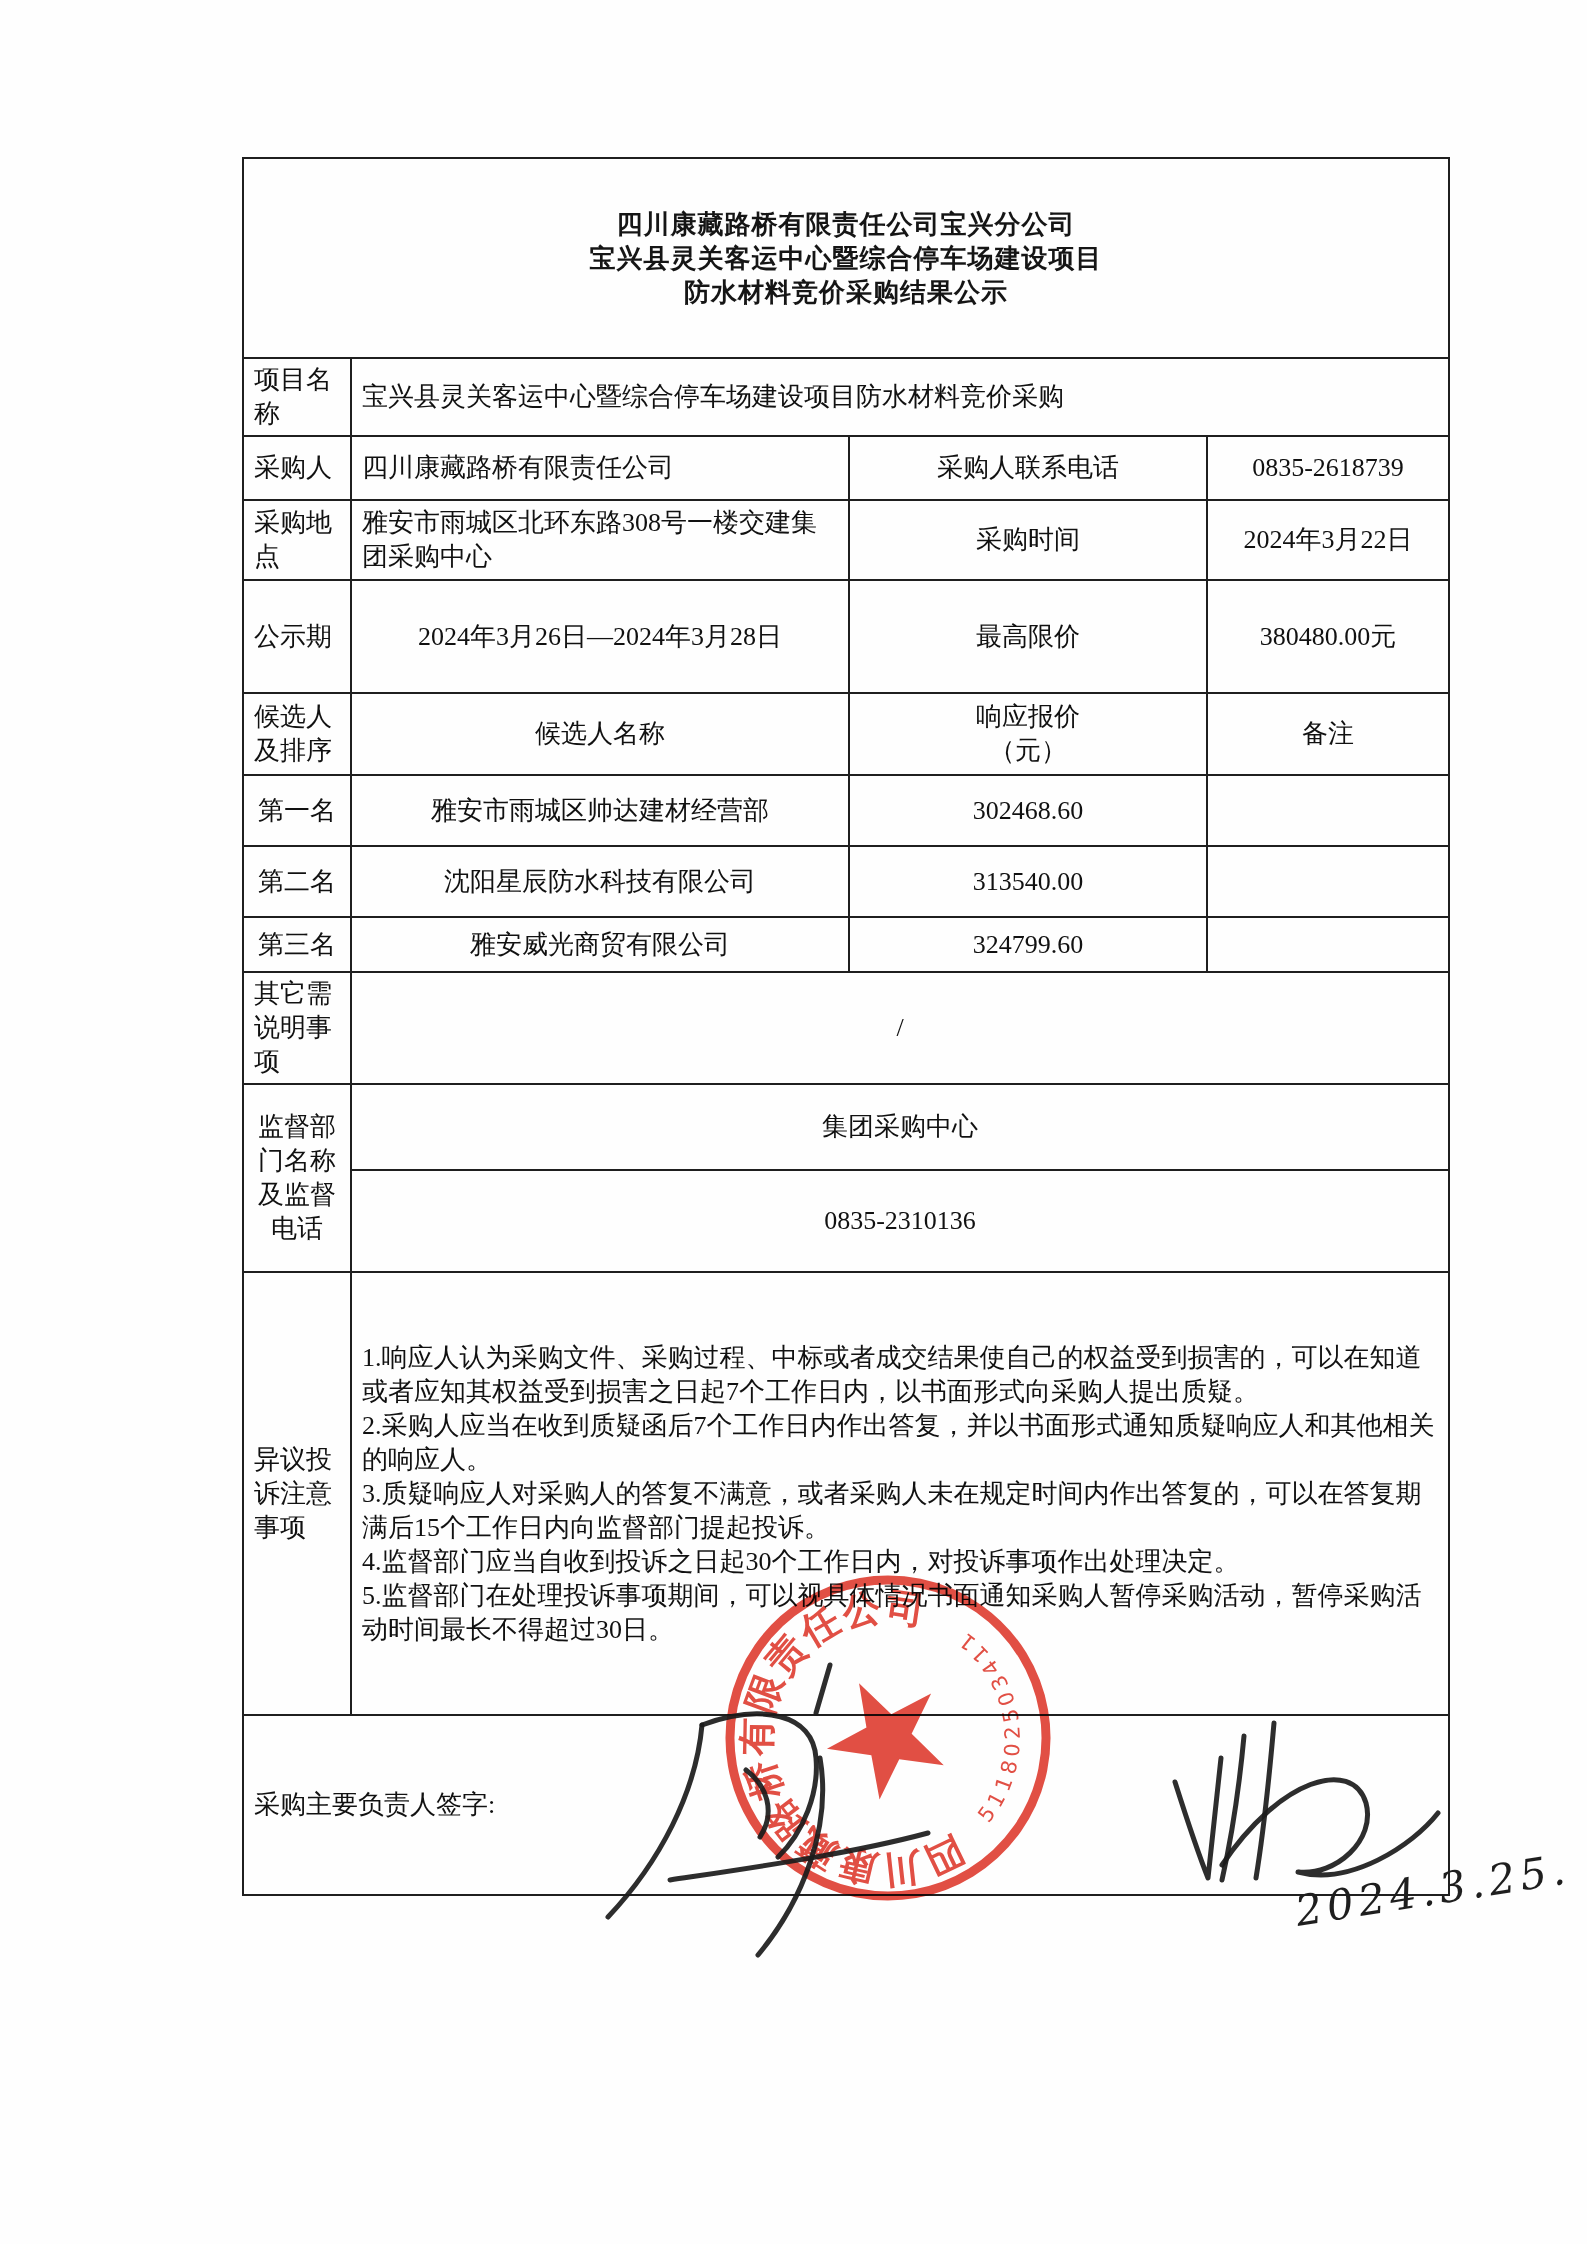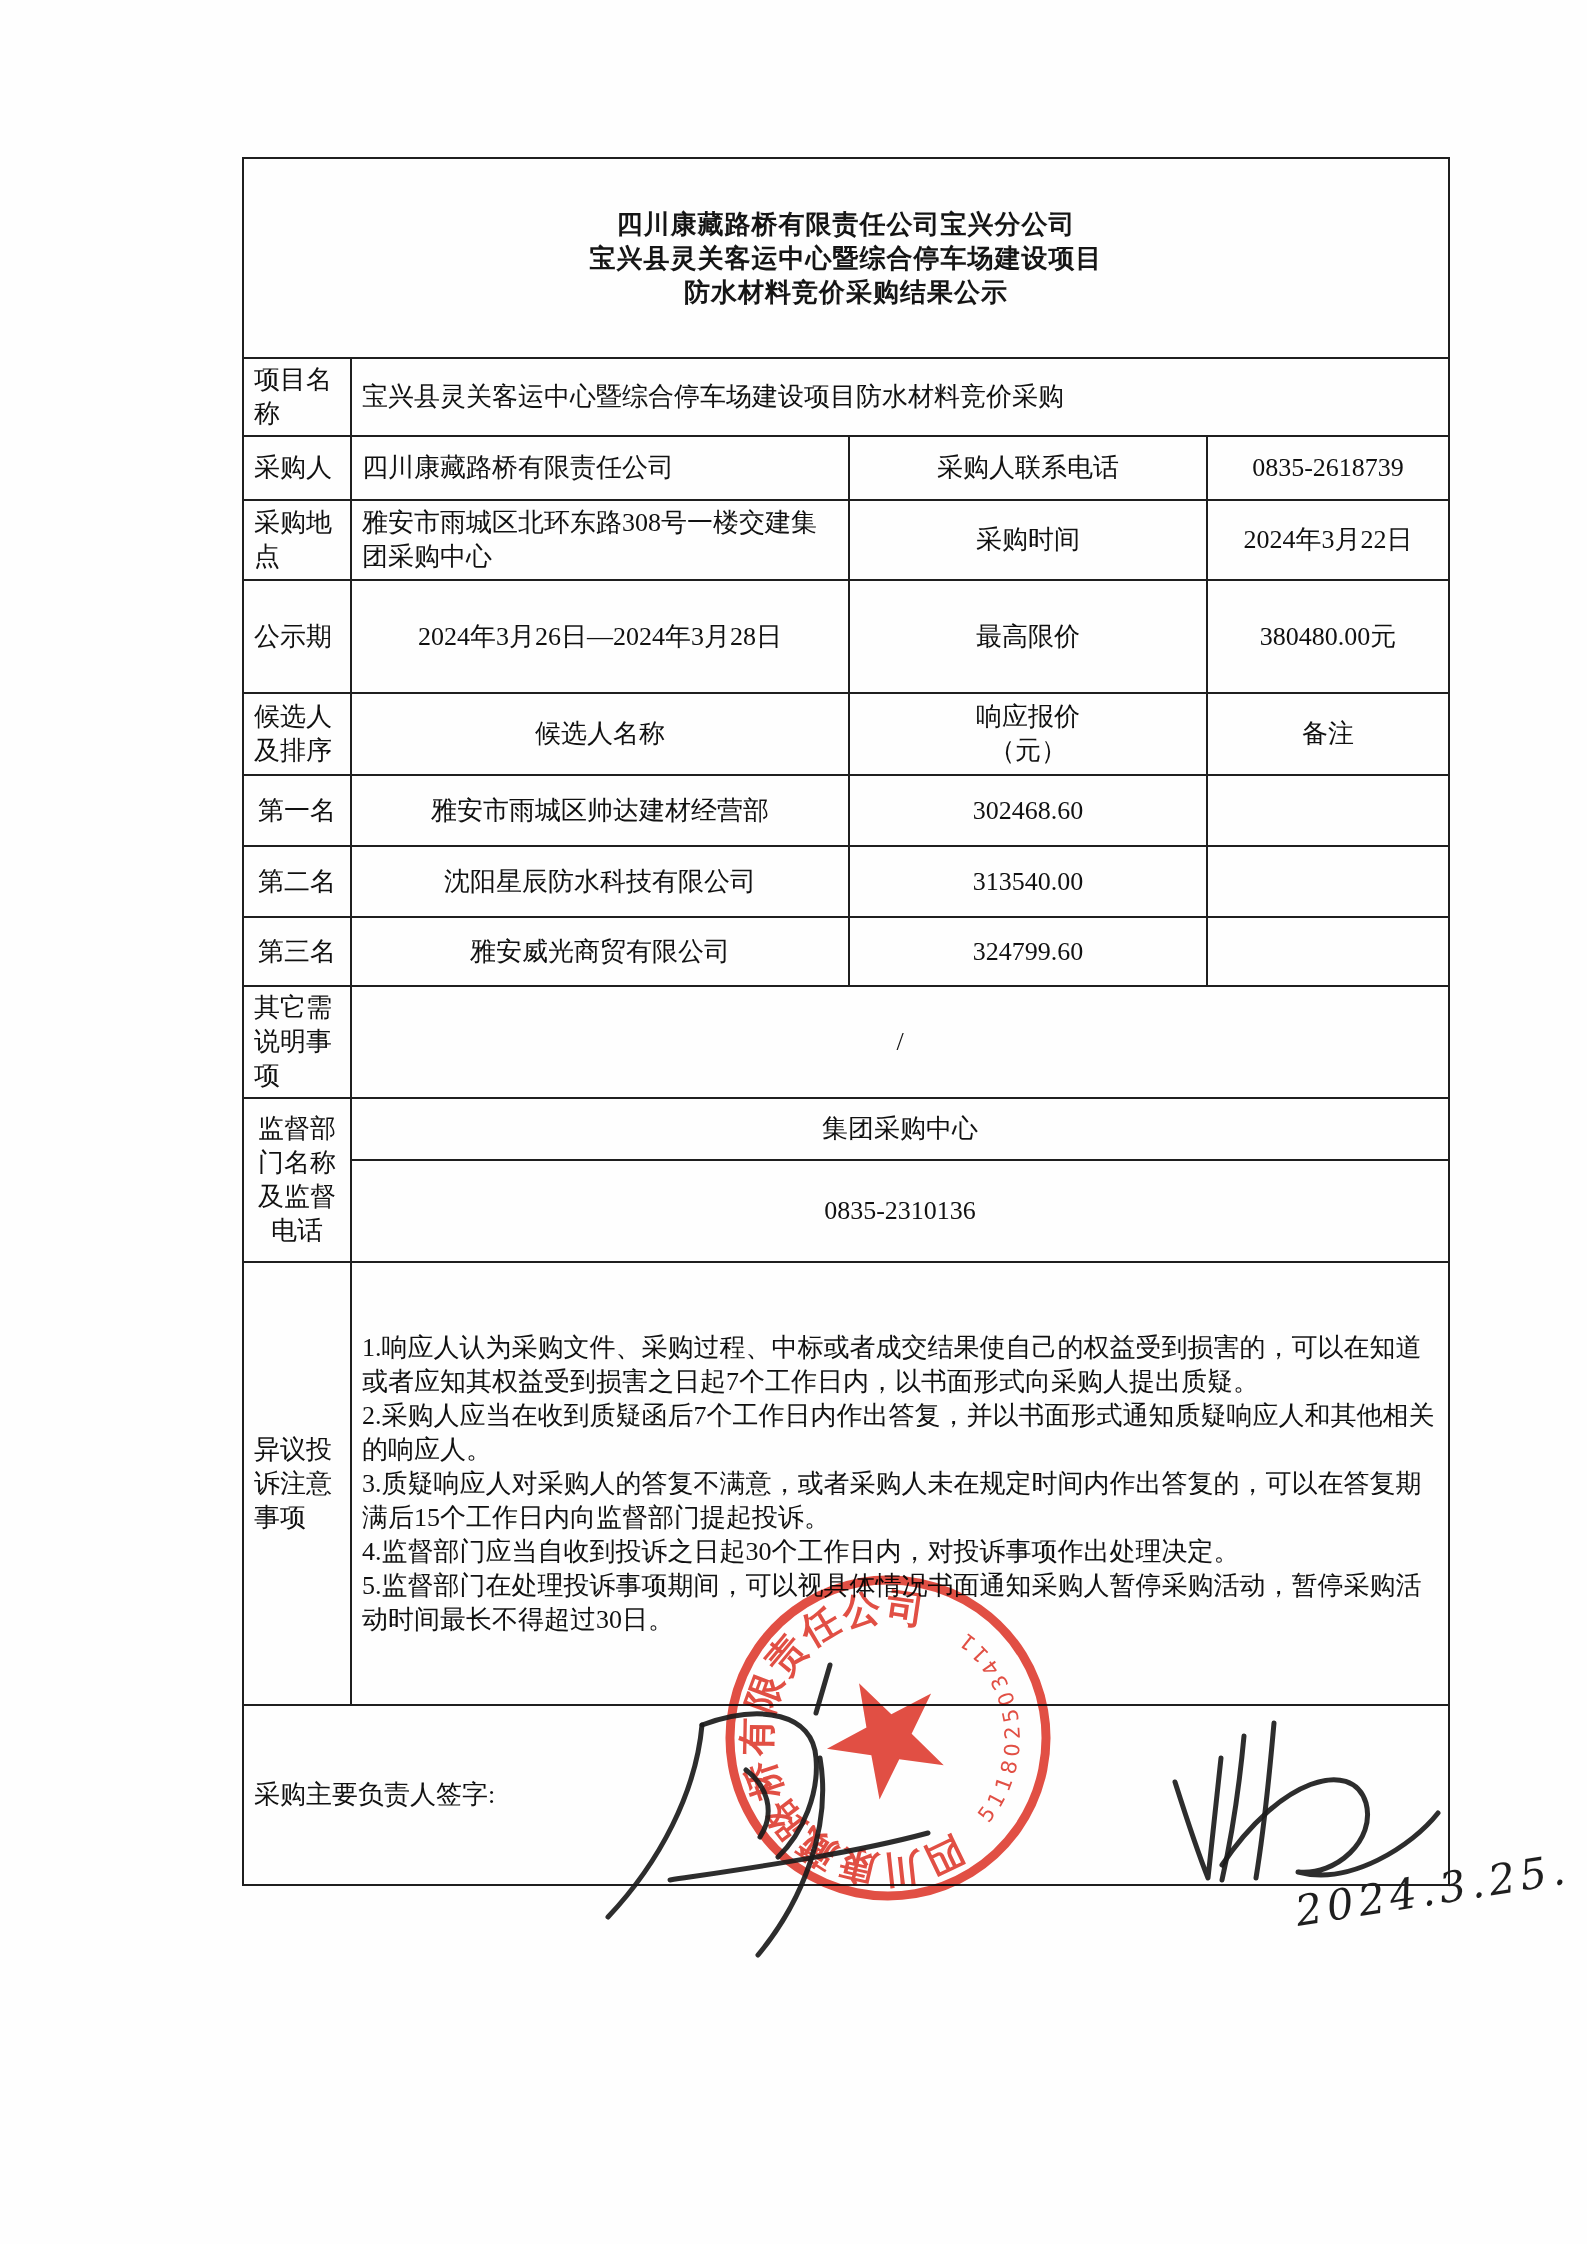--- a/index.html
+++ b/index.html
@@ -140,33 +140,33 @@
       <td class="c"></td>
     </tr>
 
     <tr style="height:71px">
       <td class="labc">第二名</td>
       <td class="c">沈阳星辰防水科技有限公司</td>
       <td class="c">313540.00</td>
       <td class="c"></td>
     </tr>
 
-    <tr style="height:69px">
+    <tr style="height:55px">
       <td class="labc">第三名</td>
       <td class="c">雅安威光商贸有限公司</td>
       <td class="c">324799.60</td>
       <td class="c"></td>
     </tr>
 
     <tr style="height:96px">
       <td class="lab">其它需说明事项</td>
       <td colspan="3" class="c">/</td>
     </tr>
 
-    <tr style="height:62px">
+    <tr style="height:86px">
       <td class="labc" rowspan="2">监督部门名称及监督电话</td>
       <td colspan="3" class="c">集团采购中心</td>
     </tr>
     <tr style="height:102px">
       <td colspan="3" class="c">0835-2310136</td>
     </tr>
 
     <tr style="height:443px">
       <td class="lab">异议投诉注意事项</td>
       <td colspan="3" class="objection-cell">

